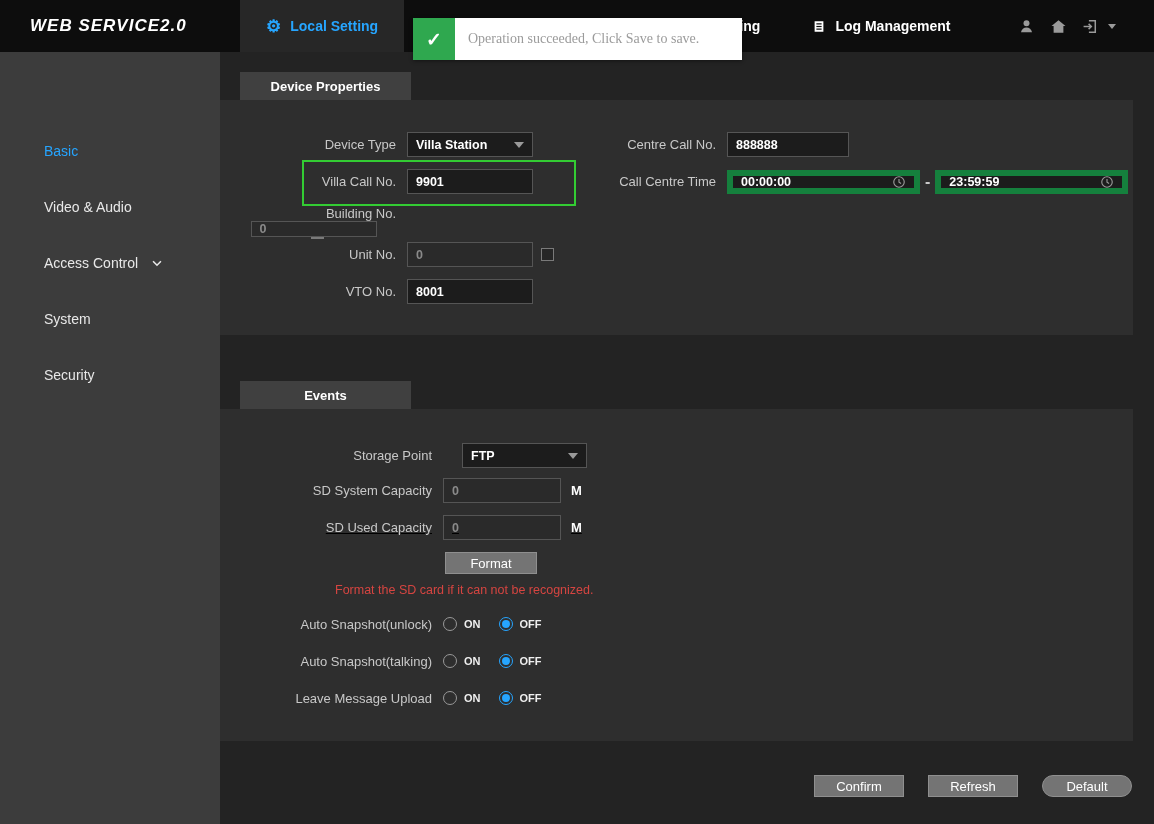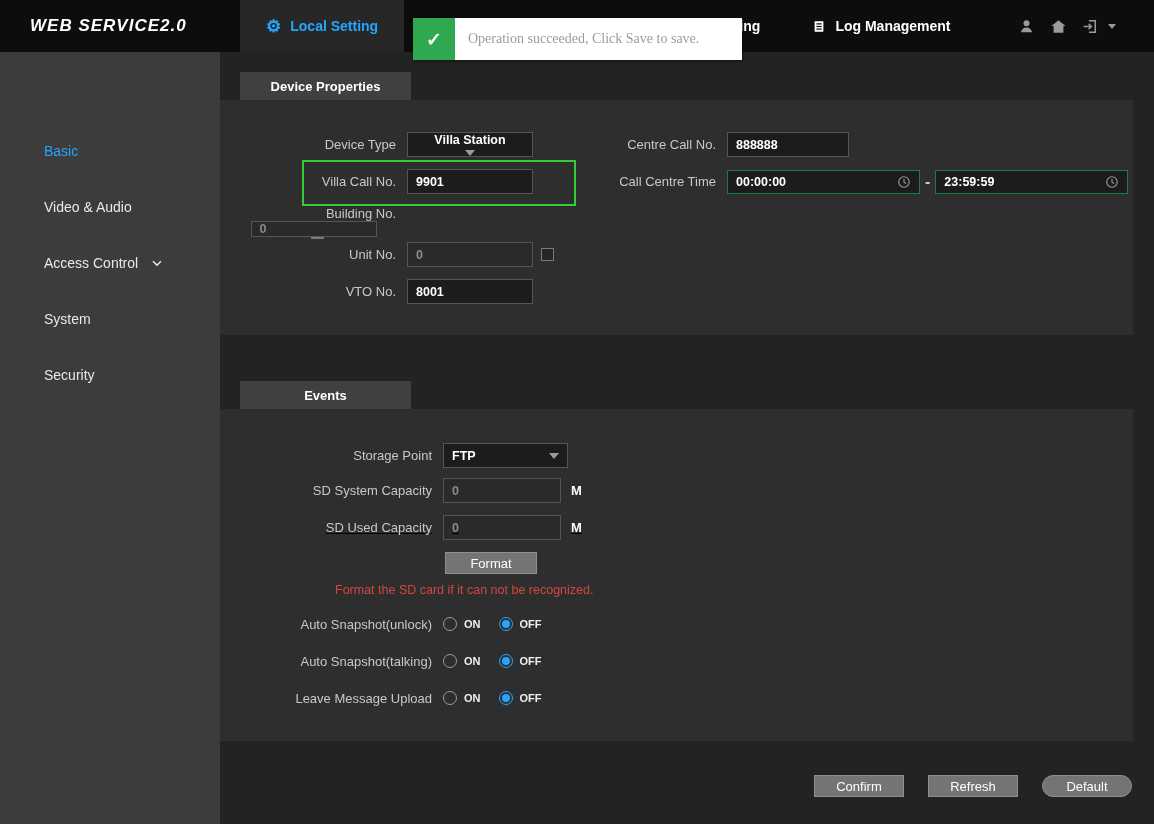--- a/index.html
+++ b/index.html
@@ -49,21 +49,21 @@
   .flabel { width:176px; text-align:right; margin-right:11px; color:#c8c8c8; font-size:13px; white-space:nowrap; }
   .flabel-wide { width:212px; text-align:right; margin-right:11px; color:#c8c8c8; font-size:13px; white-space:nowrap; }
 
   .input { height:25px; background:#1c1c1c; border:1px solid #555555; color:#ffffff; font-weight:bold;
            font-size:12.5px; padding:0 8px; display:flex; align-items:center; }
   .input.disabled { background:#2a2a2a; color:#8a8a8a; }
   .select { height:25px; background:#1c1c1c; border:1px solid #555555; color:#ffffff; font-weight:bold;
             font-size:12.5px; padding:0 8px; display:flex; align-items:center; justify-content:space-between; cursor:pointer; }
   .dd-arrow { width:0; height:0; border-left:5px solid transparent; border-right:5px solid transparent;
               border-top:6px solid #9a9a9a; }
-  .time { width:193px; height:24px; background:#1c1c1c; border:1px solid #15803d; color:#ffffff;
+  .time { width:193px; height:24px; background:#1c1c1c; border:6px solid #15803d; color:#ffffff;
           font-weight:bold; font-size:12.5px; padding:0 8px; display:flex; align-items:center;
           justify-content:space-between; }
   .dash { color:#c8c8c8; margin:0 5px; font-weight:bold; }
   .checkbox { width:13px; height:13px; border:1px solid #7a7a7a; background:#262626; margin-left:8px; cursor:pointer; }
   .unit { margin-left:10px; color:#ffffff; font-weight:bold; font-size:13px; }
 
   .radio { width:14px; height:14px; border-radius:50%; border:1px solid #999999; position:relative; cursor:pointer; }
   .radio.sel { border-color:#26a5ff; }
   .radio.sel::after { content:""; position:absolute; left:2px; top:2px; width:8px; height:8px;
                       border-radius:50%; background:#26a5ff; }
@@ -177,21 +177,21 @@
 
   <main class="content">
 
     <div class="tab dp-tab">
       <span>Device Properties</span>
     </div>
     <section class="panel dp-body">
 
       <div class="frow" style="left:0; top:32px;">
         <span class="flabel">Device Type</span>
-        <div class="select" style="width:126px;flex-direction:column;">
+        <div class="select" style="width:126px;">
           <span>Villa Station</span>
           <span class="dd-arrow"></span>
         </div>
       </div>
 
       <div class="frow" style="left:0; top:69px;">
         <span class="flabel">Villa Call No.</span>
         <div class="input" style="width:126px;">9901</div>
       </div>
 
@@ -236,21 +236,21 @@
         </div>
       </div>
 
     </section>
 
     <div class="tab ev-tab">
       <span>Events</span>
     </div>
     <section class="panel ev-body">
 
-      <div class="frow" style="left:0; top:34px;">
+      <div class="frow" style="left:0; top:34px;gap:19px;">
         <span class="flabel-wide">Storage Point</span>
         <div class="select" style="width:125px;">
           <span>FTP</span>
           <span class="dd-arrow"></span>
         </div>
       </div>
 
       <div class="frow" style="left:0; top:69px;">
         <span class="flabel-wide">SD System Capacity</span>
         <div class="input disabled" style="width:118px;">0</div>

